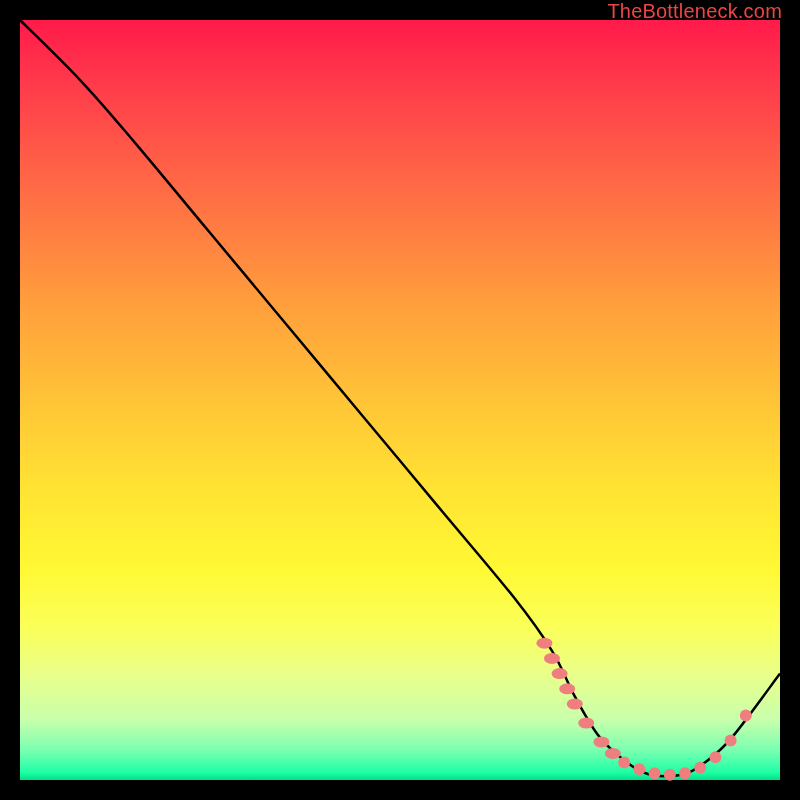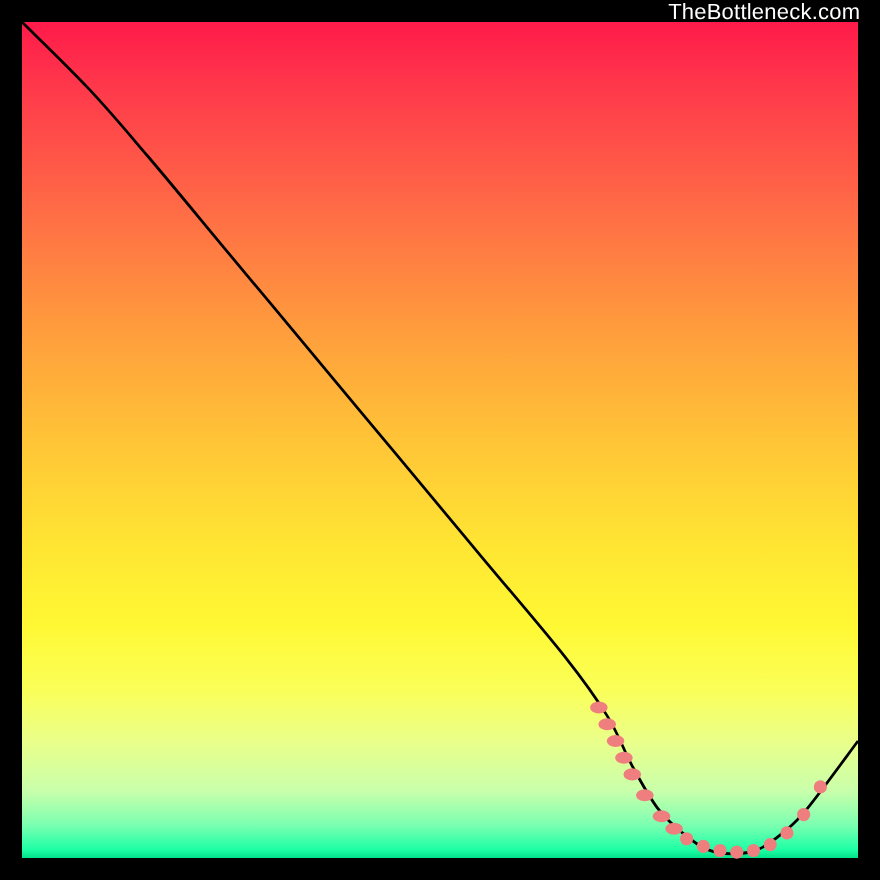--- a/index.html
+++ b/index.html
@@ -38,21 +38,21 @@
       #7cffb1 96%,
       #1effa5 99%,
       #00e08a 100%
     );
   }
   .watermark {
     position: absolute;
     top: 0px;
     right: 18px;
     font: 20px Arial, Helvetica, sans-serif;
-    color: #ffffff;
+    color: #ef4444;
     letter-spacing: 0.2px;
     user-select: none;
   }
   svg.curve {
     position: absolute;
     left: 20px;
     top: 20px;
     width: 760px;
     height: 760px;
     overflow: visible;

